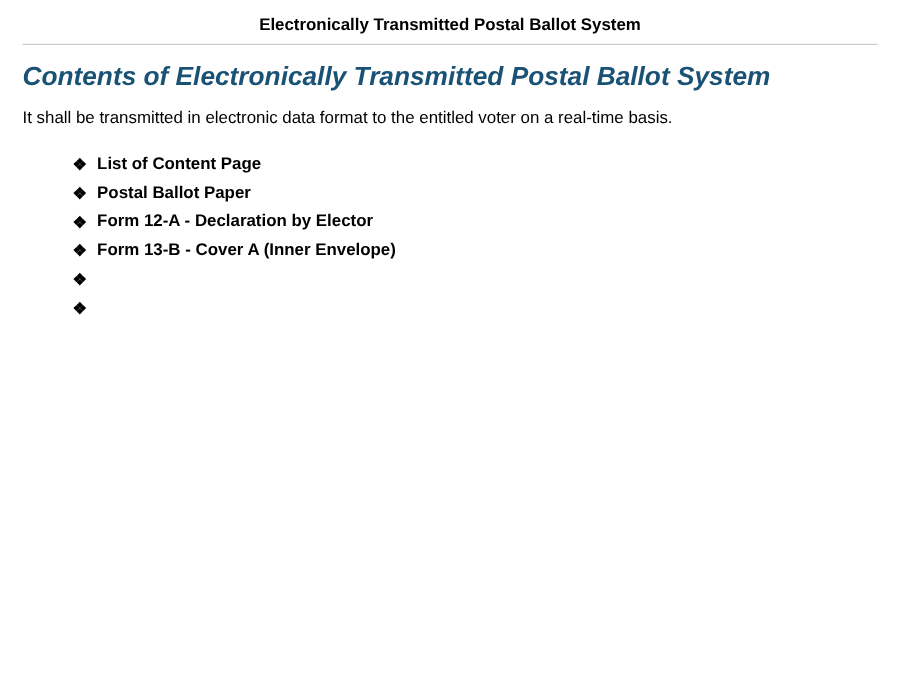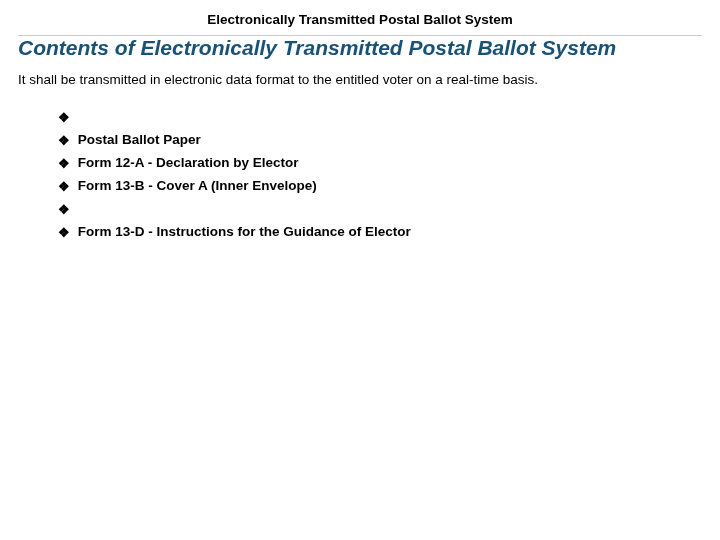--- a/index.html
+++ b/index.html
@@ -23,20 +23,21 @@
       height: 540px;
       padding: 12px 18px 12px 18px;
       display: flex;
       flex-direction: column;
     }
 
     .page-header {
       text-align: center;
       font-weight: bold;
       font-size: 13.5px;
+      margin-bottom: 14px;
       padding-bottom: 8px;
       border-bottom: 1px solid #cccccc;
     }
 
     .section-title {
       color: #1a5276;
       font-weight: bold;
       font-size: 21px;
       margin-bottom: 10px;
       font-style: italic;
@@ -84,20 +85,21 @@
   </div>
 
   <div class="section-title">Contents of Electronically Transmitted Postal Ballot System</div>
 
   <p class="paragraph">It shall be transmitted in electronic data format to the entitled voter on a real-time basis.</p>
 
   <div class="list-container">
 
     <div class="list-item">
       <span class="list-bullet">❖</span>
+      <span class="list-text">List of Content Page</span>
     </div>
 
     <div class="list-item">
       <span class="list-bullet">❖</span>
       <span class="list-text">Postal Ballot Paper</span>
     </div>
 
     <div class="list-item">
       <span class="list-bullet">❖</span>
       <span class="list-text">Form 12-A - Declaration by Elector</span>
@@ -107,18 +109,17 @@
       <span class="list-bullet">❖</span>
       <span class="list-text">Form 13-B - Cover A (Inner Envelope)</span>
     </div>
 
     <div class="list-item">
       <span class="list-bullet">❖</span>
     </div>
 
     <div class="list-item">
       <span class="list-bullet">❖</span>
-      <span class="list-text">Form 13-D - Instructions for the Guidance of Elector</span>
     </div>
 
   </div>
 
 </div>
 
 </body></html>

